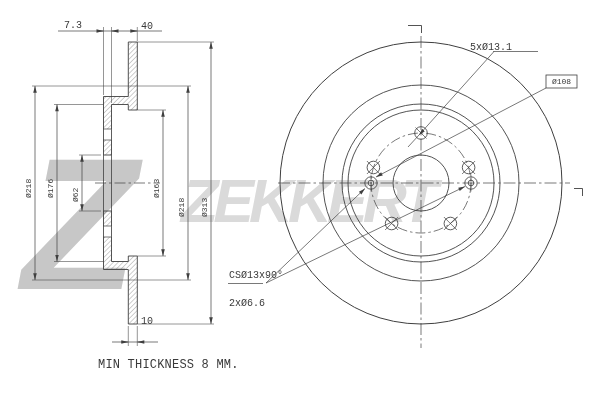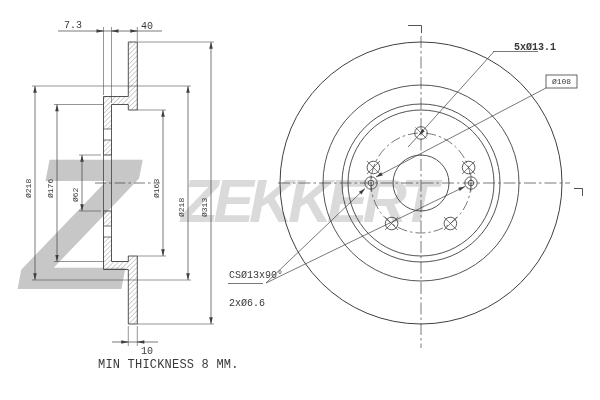--- a/index.html
+++ b/index.html
@@ -149,28 +149,28 @@
 
       <g stroke-width="0.9">
         <path d="M408,25.5 L421.5,25.5 L421.5,33"></path>
         <path d="M574,188.5 L582.5,188.5 L582.5,196"></path>
       </g>
     </g>
   </svg>
 
   <span class="lbl" style="left:64px;top:21px;">7.3</span>
   <span class="lbl" style="left:141px;top:22px;">40</span>
-  <span class="lbl" style="left:141px;top:347px;">10</span>
+  <span class="lbl" style="left:141px;top:317px;">10</span>
   <span class="lbl note" style="left:98px;top:361px;">MIN THICKNESS 8 MM.</span>
 
   <span class="lbl lbl8 vlabel" style="left:24px;top:198px;">Ø218</span>
   <span class="lbl lbl8 vlabel" style="left:46px;top:198px;">Ø176</span>
   <span class="lbl lbl8 vlabel" style="left:71px;top:202px;">Ø62</span>
   <span class="lbl lbl8 vlabel" style="left:152px;top:198px;">Ø163</span>
   <span class="lbl lbl8 vlabel" style="left:177px;top:217px;">Ø218</span>
   <span class="lbl lbl8 vlabel" style="left:200px;top:217px;">Ø313</span>
 
-  <span class="lbl" style="left:514px;top:43px;font-weight:bold;">5xØ13.1</span>
+  <span class="lbl" style="left:470px;top:43px;">5xØ13.1</span>
   <span class="lbl lbl8 boxlbl" style="left:546px;top:77px;">Ø108</span>
   <span class="lbl" style="left:229px;top:275px;margin-top:24px;">2xØ6.6</span>
   <span class="lbl" style="left:229px;top:271px;">CSØ13x90°</span>
 
 </div>
 
 </body></html>

